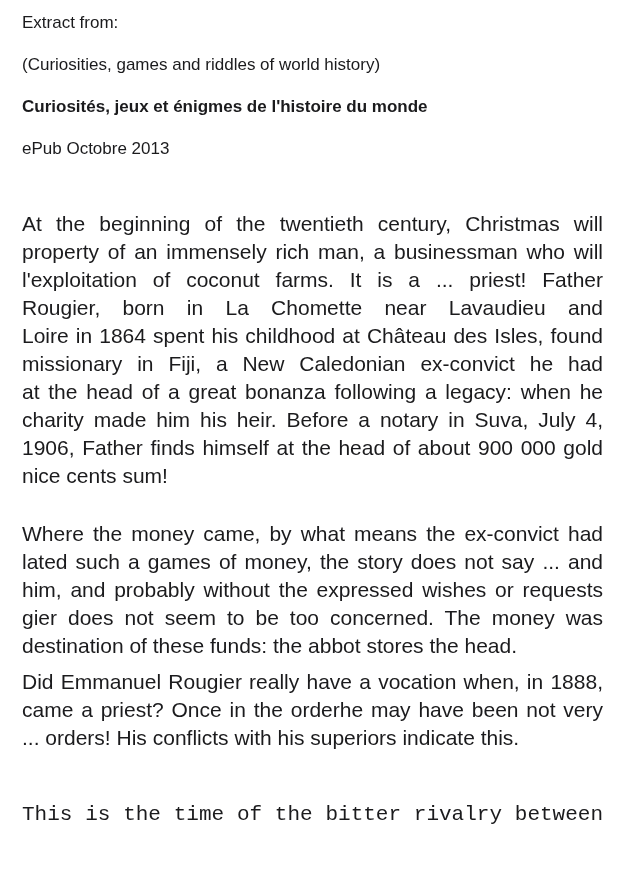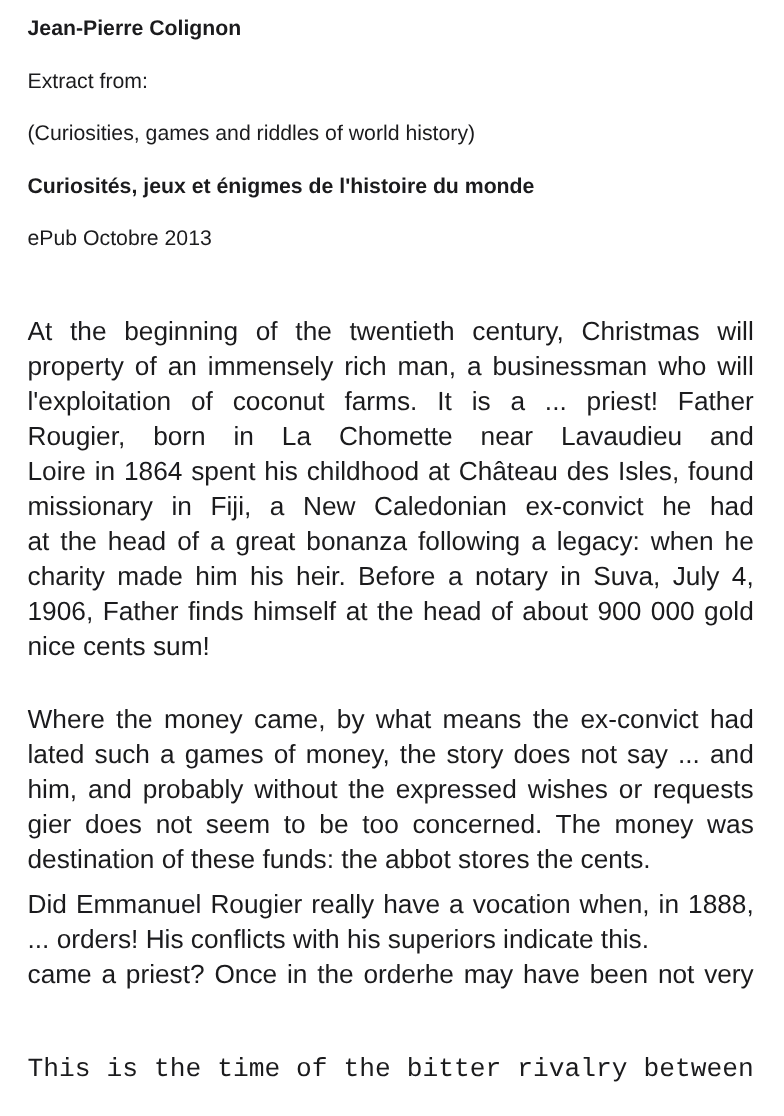--- a/index.html
+++ b/index.html
@@ -46,21 +46,20 @@
     text-align-last: left;
     -moz-text-align-last: left;
   }
 </style>
 </head>
 <body>
 
 <div class="page">
 
   <div class="header">
-    <div class="h-line bold">Jean-Pierre Colignon</div>
     <div class="h-line">Extract from:</div>
     <div class="h-line">(Curiosities, games and riddles of world history)</div>
     <div class="h-line bold">Curiosités, jeux et énigmes de l'histoire du monde</div>
     <div class="h-line">ePub Octobre 2013</div>
   </div>
 
   <div>
       <div class="paragraph">
         <div class="line">At the beginning of the twentieth century, Christmas will become the</div>
         <div class="line">property of an immensely rich man, a businessman who will develop</div>
@@ -71,25 +70,25 @@
         <div class="line">at the head of a great bonanza following a legacy: when he was a</div>
         <div class="line">charity made him his heir. Before a notary in Suva, July 4,</div>
         <div class="line">1906, Father finds himself at the head of about 900 000 gold francs, a</div>
         <div class="line last">nice cents sum!</div>
       </div>
       <div class="paragraph">
         <div class="line">Where the money came, by what means the ex-convict had accumu-</div>
         <div class="line">lated such a games of money, the story does not say ... and Father Rou-</div>
         <div class="line">him, and probably without the expressed wishes or requests as to the</div>
         <div class="line">gier does not seem to be too concerned. The money was given to</div>
-        <div class="line last">destination of these funds: the abbot stores the cents.</div>
+        <div class="line last">destination of these funds: the abbot stores the head.</div>
       </div>
       <div class="paragraph">
         <div class="line">Did Emmanuel Rougier really have a vocation when, in 1888, he be-</div>
+        <div class="line">came a priest? Once in the orderhe may have been not very fond of</div>
         <div class="line last">... orders! His conflicts with his superiors indicate this.</div>
-        <div class="line">came a priest? Once in the orderhe may have been not very fond of</div>
       </div>
       <div class="paragraph">
         <div class="line">This is the time of the bitter rivalry between Catholic and Protestant</div>
       </div>
     </div>
 
 </div>
 
 </body></html>

